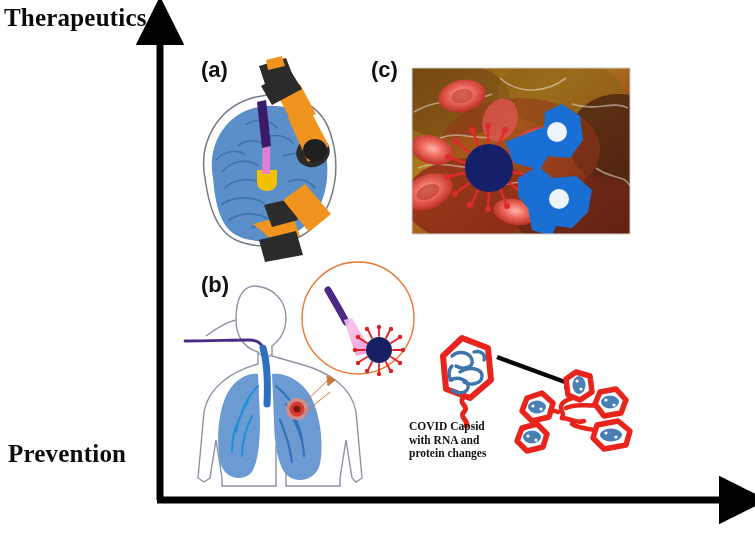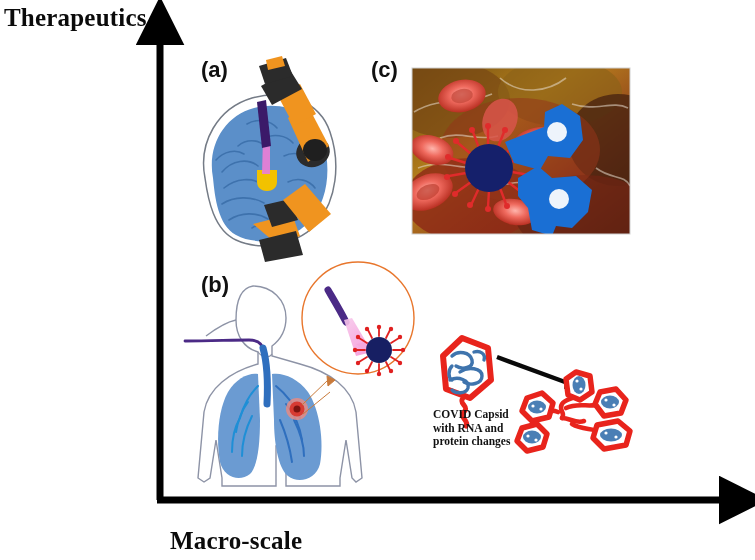--- a/index.html
+++ b/index.html
@@ -33,21 +33,21 @@
 
   .caption{
     position:absolute;
     font-family:"Liberation Serif",serif;
     font-weight:bold;
     font-size:11.5px;
     line-height:13.5px;
     color:#111111;
     width:110px;
   }
-  #cap-capsid{left:409px;top:408px;margin-left:24px;}
+  #cap-capsid{left:409px;top:420px;}
 
   svg.layer{position:absolute;left:0;top:0;width:755px;height:560px;}
 </style>
 </head>
 <body>
 
 <div id="stage">
 
   <svg class="layer" viewBox="0 0 755 560">
     <defs>
@@ -82,21 +82,21 @@
     <g>
       <line x1="160" y1="500" x2="160" y2="30" stroke="#000000" stroke-width="7" marker-end="url(#arrHead)"></line>
     </g>
 
     <g>
       <line x1="157" y1="500" x2="734" y2="500" stroke="#000000" stroke-width="7" marker-end="url(#arrHead)"></line>
     </g>
   </svg>
 
   <div class="axis-label" id="label-therapeutics">Therapeutics</div>
-  <div class="axis-label" id="label-macro">Macro-scale</div>
+  <div class="axis-label" id="label-prevention">Prevention</div>
 
   <svg class="layer" viewBox="0 0 755 560">
 
     <path d="M205,178 C198,142 218,108 252,98 C286,88 320,102 330,132 C341,164 336,200 318,222
              C300,244 262,252 236,240 C214,230 208,200 205,178 Z" fill="none" stroke="#747b86" stroke-width="1.5"></path>
 
     <g>
       <path d="M213,178 C207,146 224,116 254,108 C283,100 314,113 323,141 C332,170 327,202 310,221
                C292,241 258,247 236,235 C218,225 215,198 213,178 Z" fill="#5b8fc9"></path>
       <g stroke="#3e72ad" stroke-width="1.6" fill="none" stroke-linecap="round">

